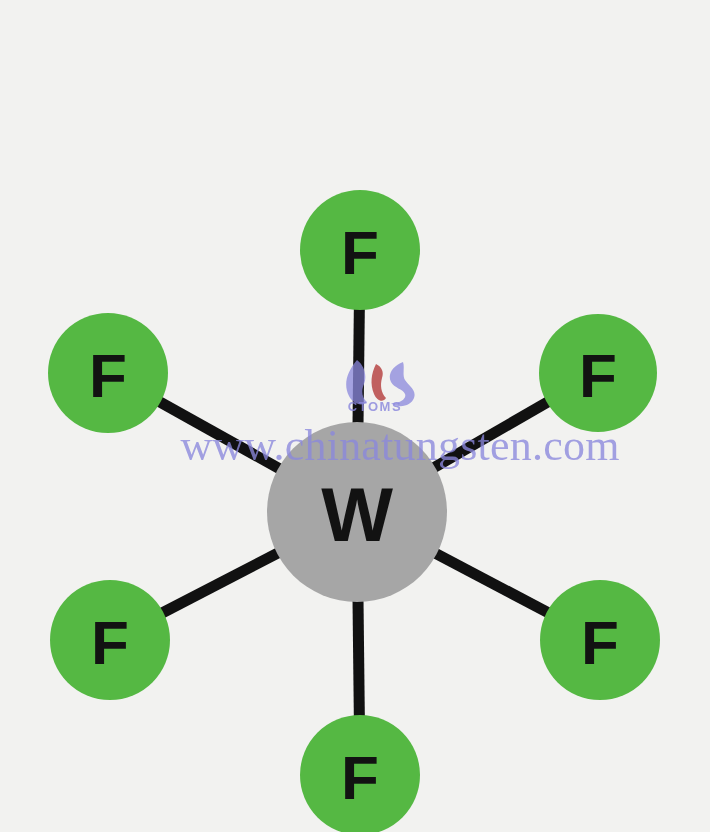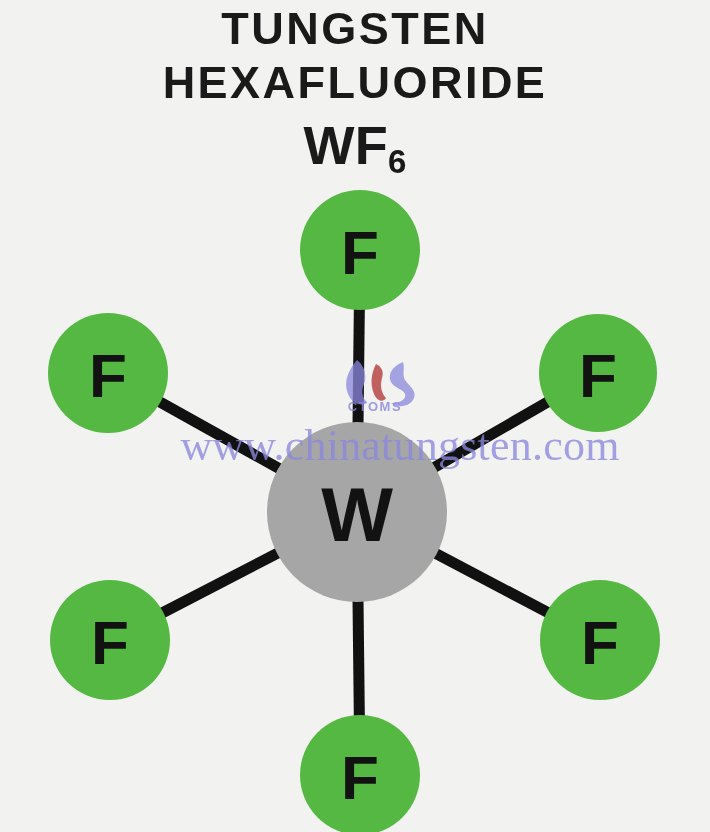--- a/index.html
+++ b/index.html
@@ -150,25 +150,20 @@
     color: #8b88dd;
     opacity: 0.82;
     user-select: none;
   }
 </style>
 </head>
 <body>
 
 <div id="stage">
 
-  <div class="title-block">
-    <div class="title-line title-line-1">TUNGSTEN</div>
-    <div class="title-line title-line-2">HEXAFLUORIDE</div>
-    <div class="formula"><span>WF</span><span class="formula-sub">6</span></div>
-  </div>
 
   <svg id="molecule" viewBox="0 0 710 832">
 
     <g id="bonds-group">
         <line x1="357" y1="512" x2="360" y2="250" class="bond" stroke="#111111" stroke-width="11"></line>
         <line x1="357" y1="512" x2="108" y2="373" class="bond" stroke="#111111" stroke-width="11"></line>
         <line x1="357" y1="512" x2="598" y2="373" class="bond" stroke="#111111" stroke-width="11"></line>
         <line x1="357" y1="512" x2="110" y2="640" class="bond" stroke="#111111" stroke-width="11"></line>
         <line x1="357" y1="512" x2="600" y2="640" class="bond" stroke="#111111" stroke-width="11"></line>
         <line x1="357" y1="512" x2="360" y2="775" class="bond" stroke="#111111" stroke-width="11"></line>

